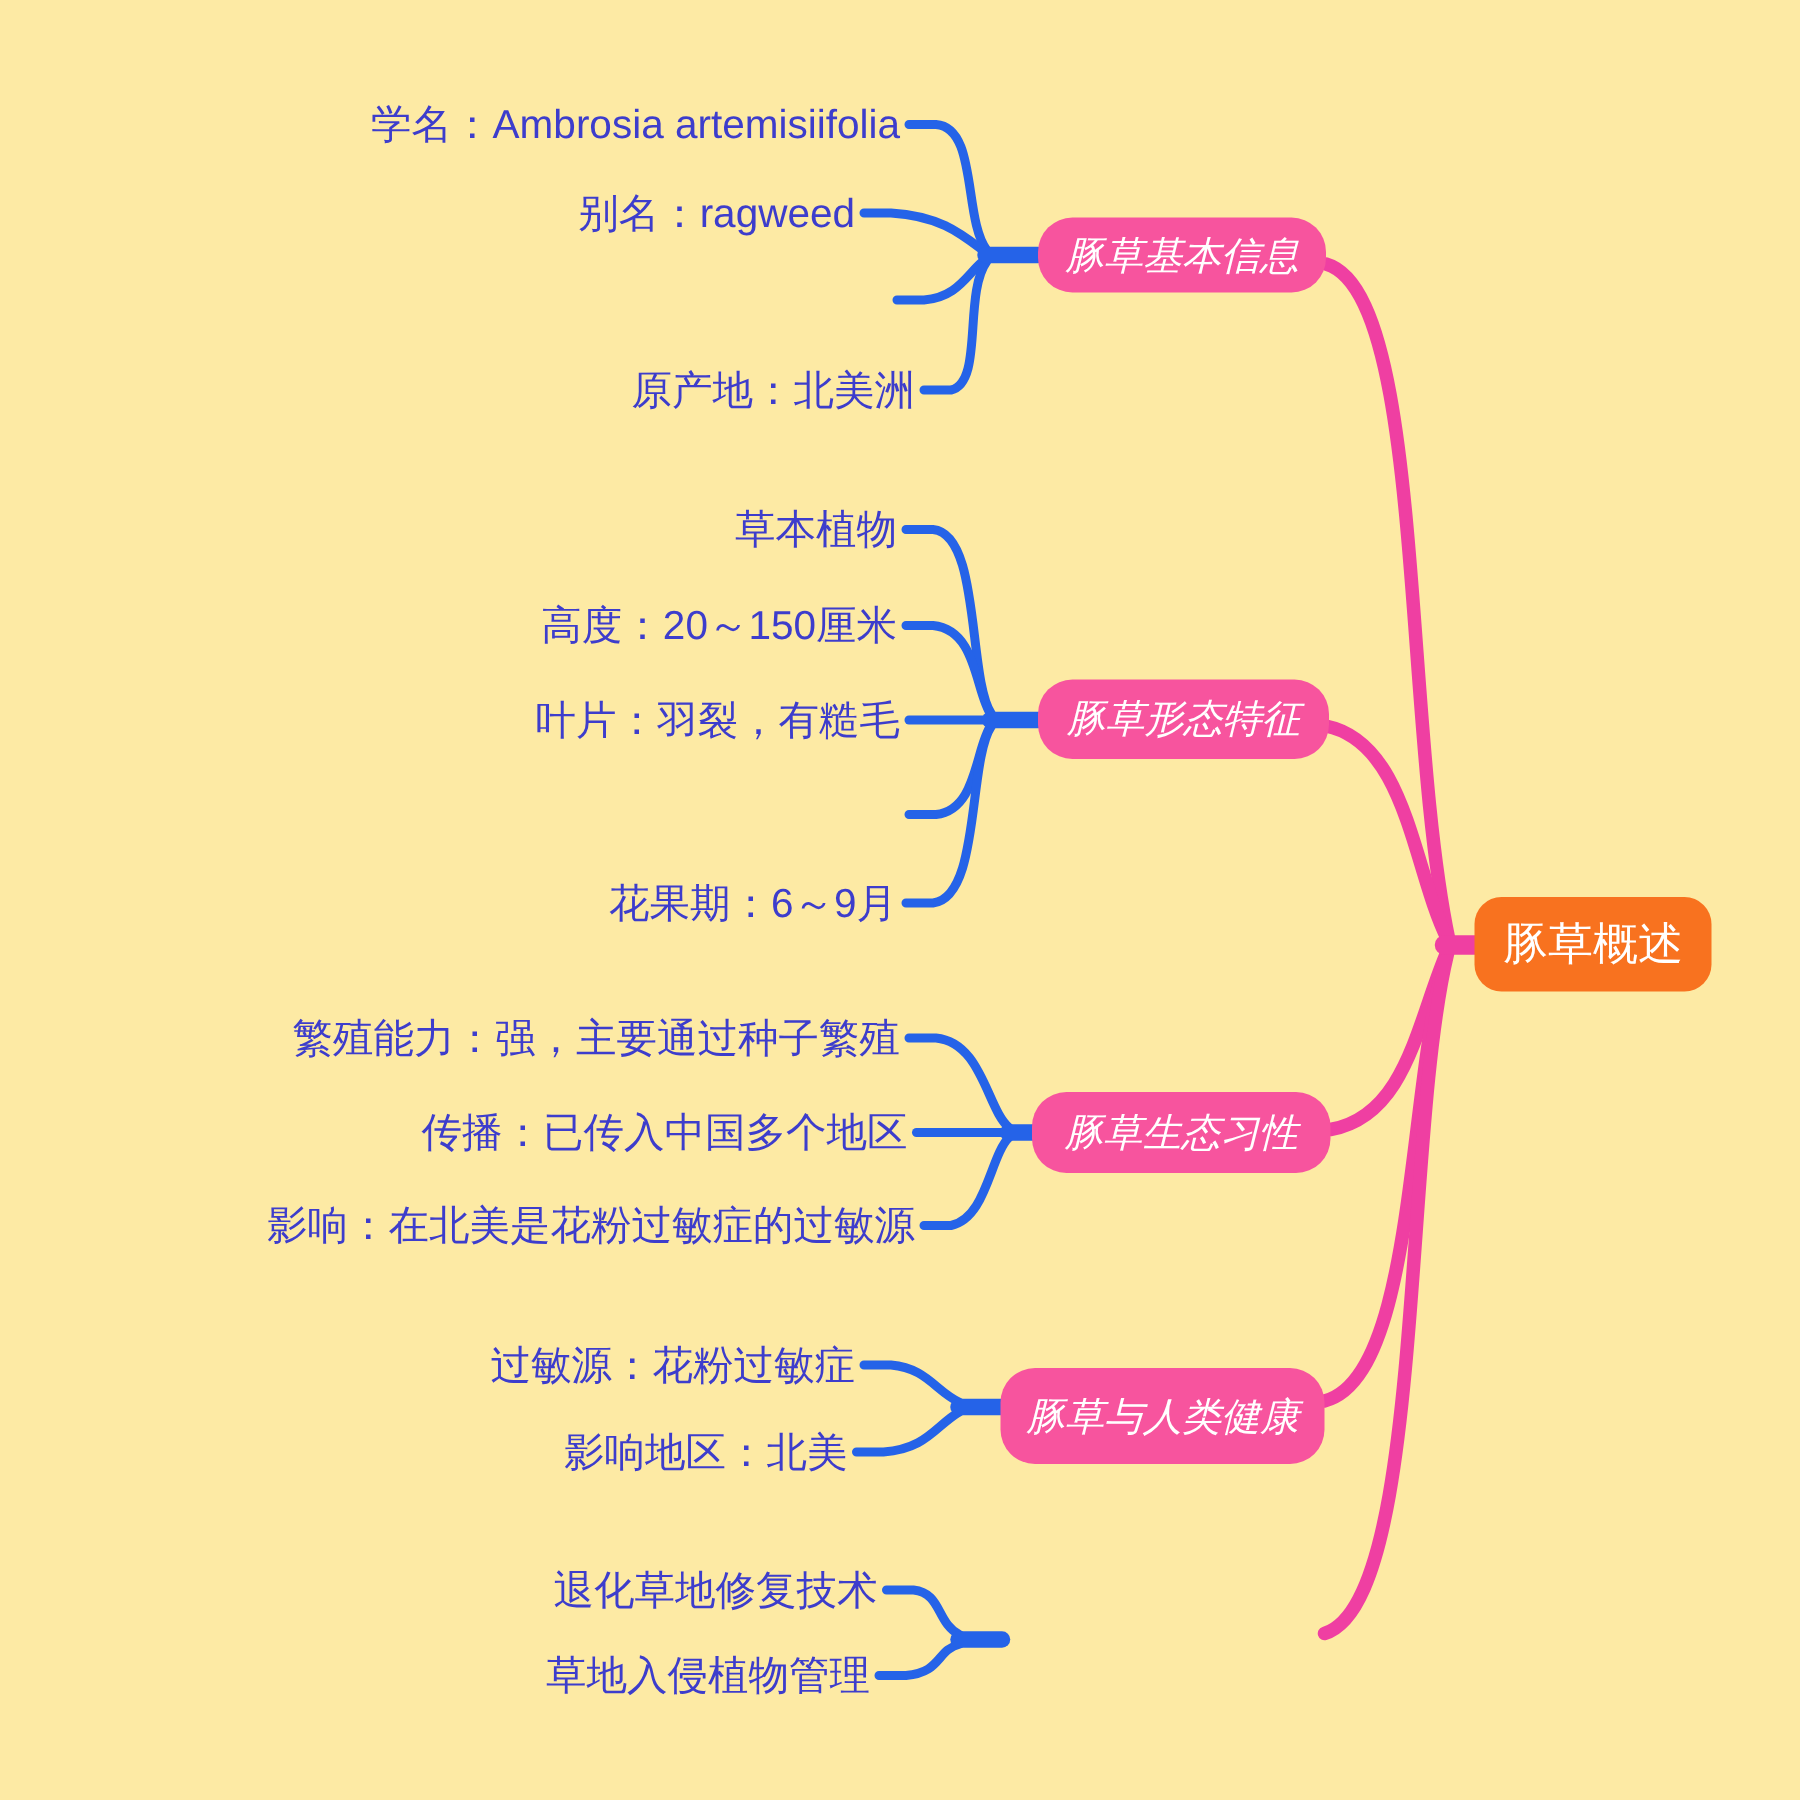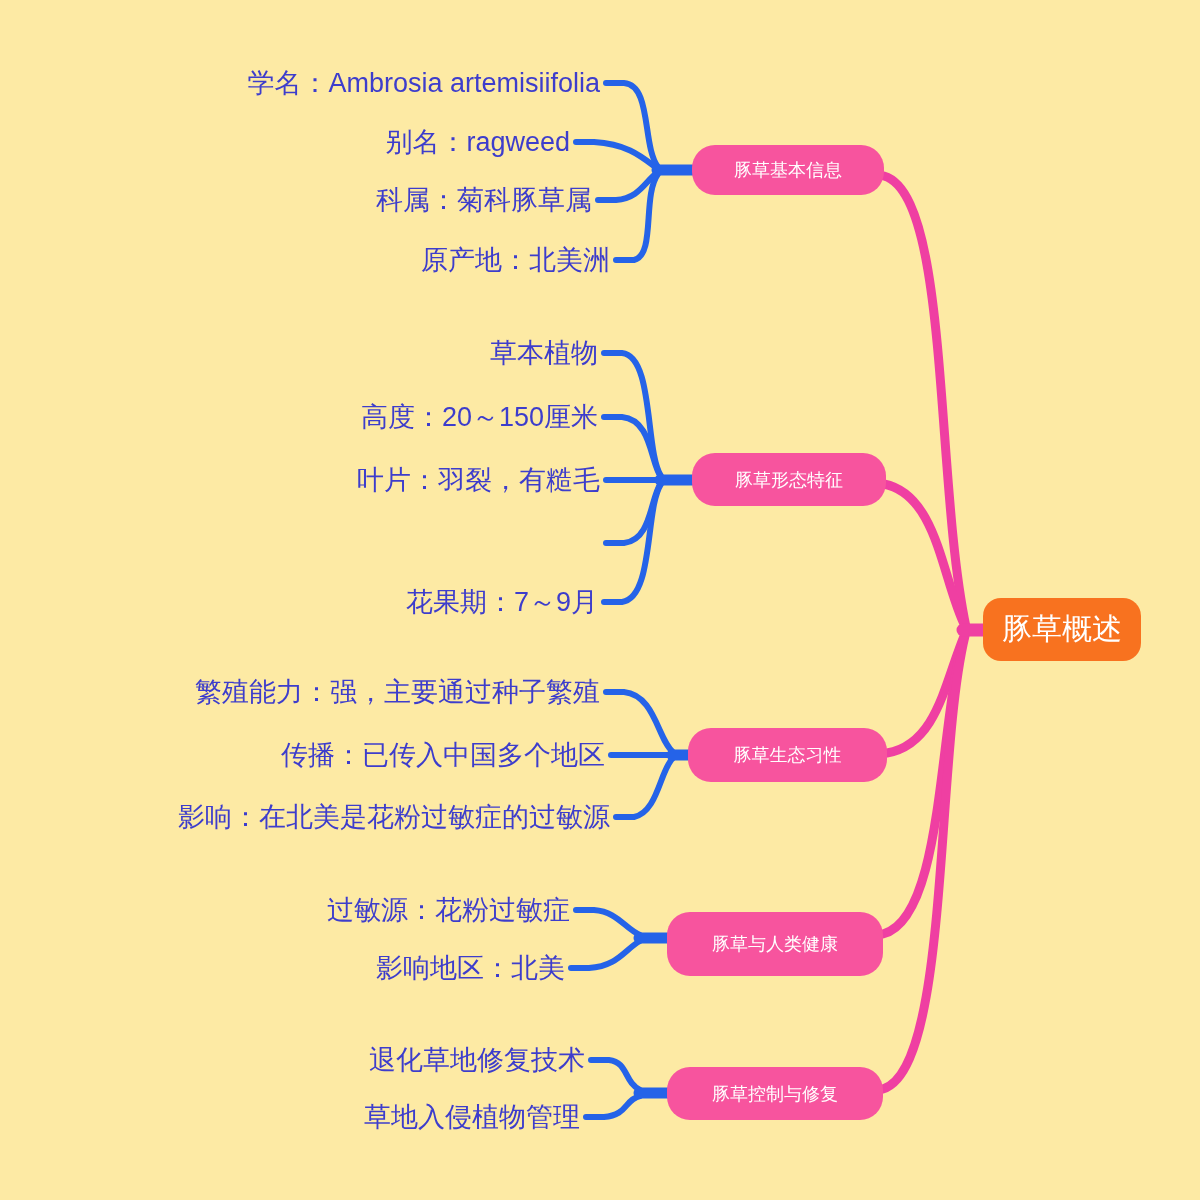--- a/index.html
+++ b/index.html
@@ -26,21 +26,21 @@
   .root-stub{fill:none;stroke:var(--root-edge);stroke-width:13;stroke-linecap:round;}
   .leaf{
     position:absolute;
     font-size:27px;line-height:34px;white-space:nowrap;
     color:var(--leaf-text);
     text-align:center;
   }
   .bnode{
     position:absolute;display:flex;align-items:center;justify-content:center;
     background:var(--branch-node);color:var(--node-text);
-    border-radius:23px;font-size:18px;white-space:nowrap;
+    border-radius:23px;font-size:26px;white-space:nowrap;font-style:italic;
   }
   .rnode{
     position:absolute;display:flex;align-items:center;justify-content:center;
     background:var(--root-node);color:var(--node-text);
     border-radius:18px;font-size:30px;white-space:nowrap;
   }
 </style>
 </head>
 <body>
 
@@ -77,39 +77,37 @@
     <path class="leaf-edge" d="M 571 968 L 589 968 C 618 966, 624 950, 640 941"></path>
     <path class="leaf-stub" d="M 639 938 L 668 938"></path>
 
     <path class="leaf-edge" d="M 591 1060 L 609 1060 C 628 1062, 624 1082, 640 1090"></path>
     <path class="leaf-edge" d="M 586 1117 L 604 1117 C 628 1115, 624 1100, 640 1096"></path>
     <path class="leaf-stub" d="M 639 1093 L 668 1093"></path>
   </svg>
 
   <div class="leaf" style="right:600px;top:66px;">学名：Ambrosia artemisiifolia</div>
   <div class="leaf" style="right:630px;top:125px;">别名：ragweed</div>
-  <div class="leaf" style="right:608px;top:183px;">科属：菊科豚草属</div>
   <div class="leaf" style="right:590px;top:243px;">原产地：北美洲</div>
 
   <div class="leaf" style="right:602px;top:336px;">草本植物</div>
   <div class="leaf" style="right:602px;top:400px;">高度：20～150厘米</div>
   <div class="leaf" style="right:600px;top:463px;">叶片：羽裂，有糙毛</div>
-  <div class="leaf" style="right:602px;top:585px;">花果期：7～9月</div>
+  <div class="leaf" style="right:602px;top:585px;">花果期：6～9月</div>
 
   <div class="leaf" style="right:600px;top:675px;">繁殖能力：强，主要通过种子繁殖</div>
   <div class="leaf" style="right:595px;top:738px;">传播：已传入中国多个地区</div>
   <div class="leaf" style="right:590px;top:800px;">影响：在北美是花粉过敏症的过敏源</div>
 
   <div class="leaf" style="right:630px;top:893px;">过敏源：花粉过敏症</div>
   <div class="leaf" style="right:635px;top:951px;">影响地区：北美</div>
 
   <div class="leaf" style="right:615px;top:1043px;">退化草地修复技术</div>
   <div class="leaf" style="right:620px;top:1100px;">草地入侵植物管理</div>
 
   <div class="bnode" style="left:692px;top:145px;width:192px;height:50px;">豚草基本信息</div>
   <div class="bnode" style="left:692px;top:453px;width:194px;height:53px;">豚草形态特征</div>
   <div class="bnode" style="left:688px;top:728px;width:199px;height:54px;">豚草生态习性</div>
   <div class="bnode" style="left:667px;top:912px;width:216px;height:64px;">豚草与人类健康</div>
-  <div class="bnode" style="left:667px;top:1067px;width:216px;height:53px;">豚草控制与修复</div>
 
   <div class="rnode" style="left:983px;top:598px;width:158px;height:63px;">豚草概述</div>
 
 </div>
 
 </body></html>

